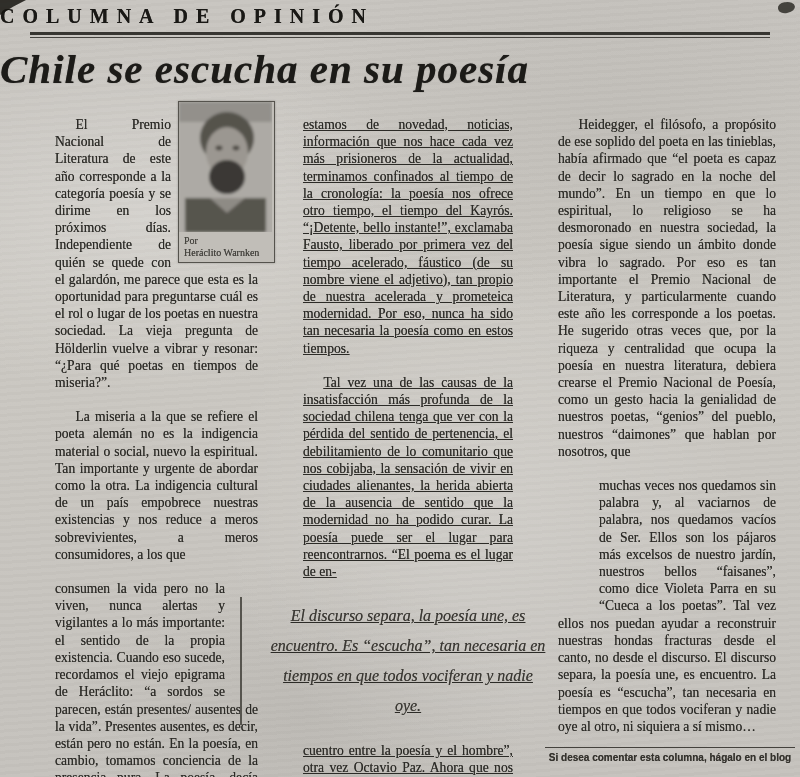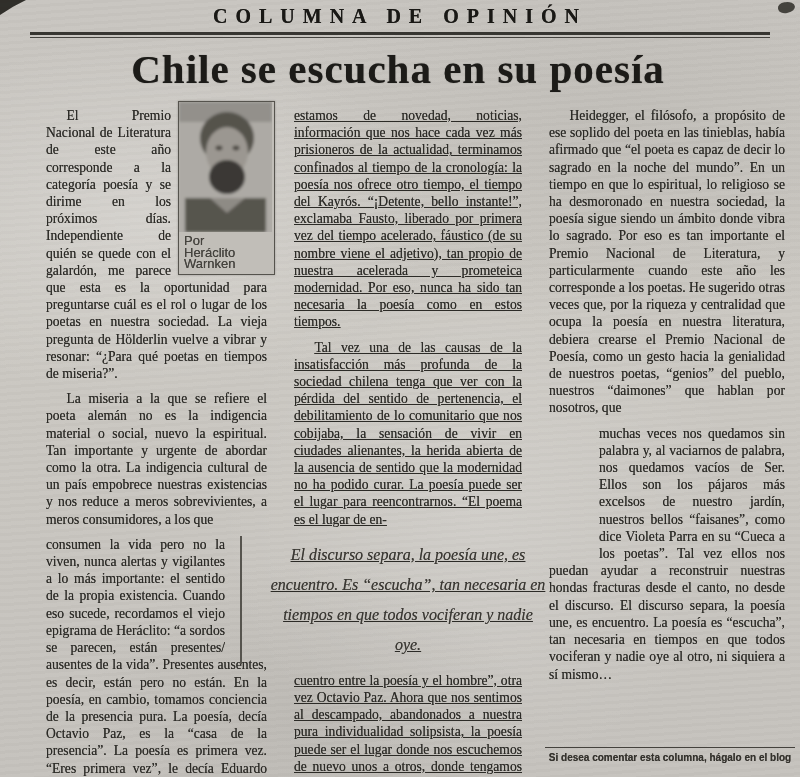--- a/index.html
+++ b/index.html
@@ -15,50 +15,50 @@
       radial-gradient(320px 220px at 38% 92%, rgba(108,106,100,0.10), transparent 70%),
       repeating-linear-gradient(176deg, rgba(0,0,0,0.015) 0 3px, rgba(255,255,255,0.015) 3px 7px),
       linear-gradient(180deg,#c8c5c0,#cbc8c2 40%,#c5c2bd);
   }
   
   .corner-tl{position:absolute;top:0;left:0;width:26px;height:15px;background:#15140f;
     clip-path:polygon(0 0,100% 0,50% 45%,0 100%);opacity:.85;}
   .corner-tr{position:absolute;top:2px;right:5px;width:17px;height:11px;background:#24231e;
     border-radius:45% 55% 50% 50%;transform:rotate(-10deg);opacity:.8;}
   
-  .masthead{padding-top:5px;text-align:center;}
+  .masthead{padding-top:5px;}
   .kicker{
     font-size:20px;font-weight:600;letter-spacing:8px;color:#191815;
     text-shadow:0 0 0.6px rgba(25,24,21,.8);
   }
   .rules{margin:4px 30px 0 30px;}
   .rule-thick{height:3px;background:#23221e;opacity:.88;}
   .rule-thin{height:1px;background:#23221e;margin-top:2px;opacity:.8;}
   .headline{
-    margin:7px 4px 4px 0;font-size:41px;font-weight:600;
+    margin:7px 4px 4px 0;font-size:41px;font-weight:600;font-style:italic;
     color:#1c1b18;letter-spacing:1px;text-shadow:0 0 0.8px rgba(28,27,24,.7);
   }
   
   .columns{display:flex;gap:11px;padding:2px 8px 0 38px;align-items:flex-start;}
   .col{text-align:justify;font-size:13.6px;line-height:17.2px;
        text-shadow:0 0 0.5px rgba(44,43,39,.75);}
   .col1{width:237px;flex:0 0 237px;}
   .col2{width:244px;flex:0 0 244px;text-decoration:underline;}
   .col3{width:252px;flex:0 0 252px;}
-  .para{margin:8px;}
+  .para{margin:17px;}
   .indent{text-indent:1.5em;}
   .para + .para{margin-top:1px;}
   
   .photo-box{
     float:right;width:95px;margin:2px 0 4px 7px;border:1px solid #55534d;
     background:#c1beb8;box-shadow:0 0 2px rgba(60,58,54,.35);
   }
   .photo-box svg{display:block;}
-  .caption{padding:3px 4px 4px 5px;font-family:Liberation Sans, sans-serif;
-    font-size:13px;line-height:11.5px;color:#45433e;}
+  .caption{padding:3px 4px 4px 5px;font-family:Liberation Serif, serif;
+    font-size:10px;line-height:11.5px;color:#45433e;}
   .cap-line{display:block;}
   
   .spacer-right{float:right;width:50px;height:118px;}
   .spacer-left{float:left;width:58px;height:122px;}
   
   .pullquote{
     margin:7px -18px 6px -46px;border-left:2px solid #56544e;
     padding:3px 0 3px 26px;text-align:center;
   }
   .pullquote p{

